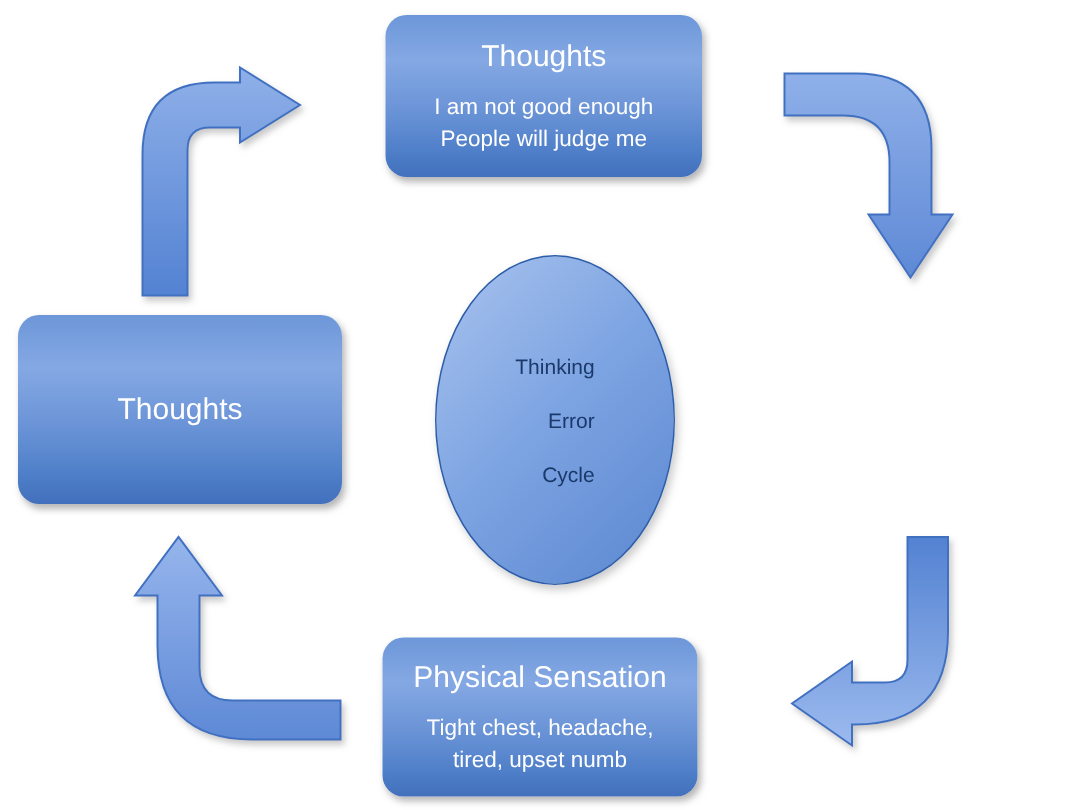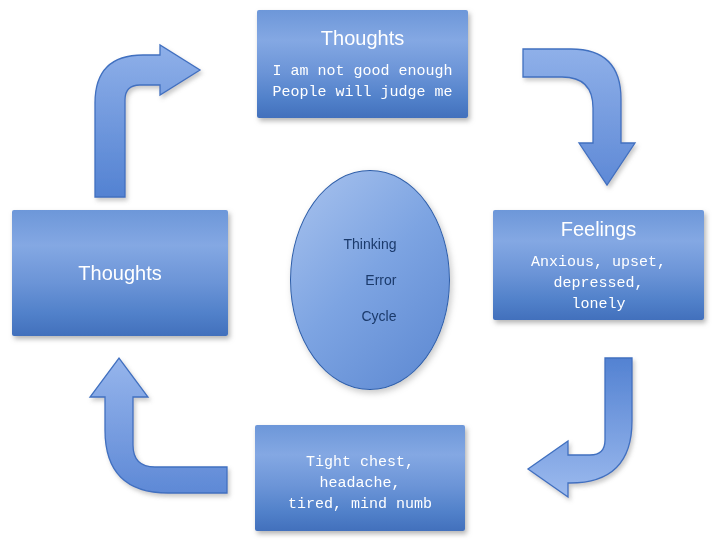--- a/index.html
+++ b/index.html
@@ -5,25 +5,25 @@
   html,body{margin:0;padding:0;background:#ffffff;}
   .canvas{
     position:relative;width:720px;height:540px;background:#ffffff;
     font-family:"Liberation Sans",sans-serif;overflow:hidden;
   }
   .arrows{position:absolute;left:0;top:0;width:720px;height:540px;}
   .node{
     position:absolute;display:flex;flex-direction:column;justify-content:center;
     align-items:center;text-align:center;color:#ffffff;
     background:linear-gradient(180deg,#6d97d9 0%,#84a8e3 28%,#6b94d7 58%,#5181ca 82%,#4270bc 100%);
-    border-radius:2px;box-shadow:2px 3px 5px rgba(120,120,120,.55);
+    border-radius:14px;box-shadow:2px 3px 5px rgba(120,120,120,.55);
     padding:4px 8px;box-sizing:border-box;
   }
   .node-title{font-size:20px;line-height:26px;}
-  .node-detail{font-size:15px;line-height:21px;white-space:pre-line;margin-top:10px;font-family:Liberation Mono, monospace;}
+  .node-detail{font-size:15px;line-height:21px;white-space:pre-line;margin-top:10px;}
   .node-thoughts{left:257px;top:10px;width:211px;height:108px;}
   .node-feelings{left:493px;top:210px;width:211px;height:110px;}
   .node-behaviour{left:12px;top:210px;width:216px;height:126px;}
   .node-physical{left:255px;top:425px;width:210px;height:106px;}
   .center-ellipse{
     position:absolute;left:290px;top:170px;width:160px;height:220px;
     border-radius:50%;box-sizing:border-box;
     background:linear-gradient(135deg,#a9c3ee 0%,#7da4e2 48%,#5b87d1 100%);
     border:1px solid #2d5da8;box-shadow:2px 3px 6px rgba(120,120,120,.4);
     display:flex;align-items:center;justify-content:center;
@@ -68,33 +68,29 @@
 
     <path d="M227,493 L168,493 Q105,493 105,430 L105,397 L90,397 L119,358 L148,397 L133,397 L133,445 Q133,467 155,467 L227,467 Z" fill="url(#g-bl)" stroke="#4070c0" stroke-width="1.3" filter="url(#arrow-shadow)"></path>
   </svg>
 
   <div class="node node-thoughts">
     <div class="node-title">Thoughts</div>
     <div class="node-detail">I am not good enough
 People will judge me</div>
   </div>
 
-  <div class="node node-feelings">
-    <div class="node-title">Feelings</div>
-    <div class="node-detail">Anxious, upset, depressed,
-lonely</div>
-  </div>
 
   <div class="node node-behaviour">
     <div class="node-title">Thoughts</div>
   </div>
 
   <div class="node node-physical">
+    <div class="node-title">Physical Sensation</div>
     <div class="node-detail">Tight chest, headache,
-tired, mind numb</div>
+tired, upset numb</div>
   </div>
 
   <div class="center-ellipse">
     <div class="ellipse-label">Thinking
 Error
 Cycle</div>
   </div>
 
 </div>
 

